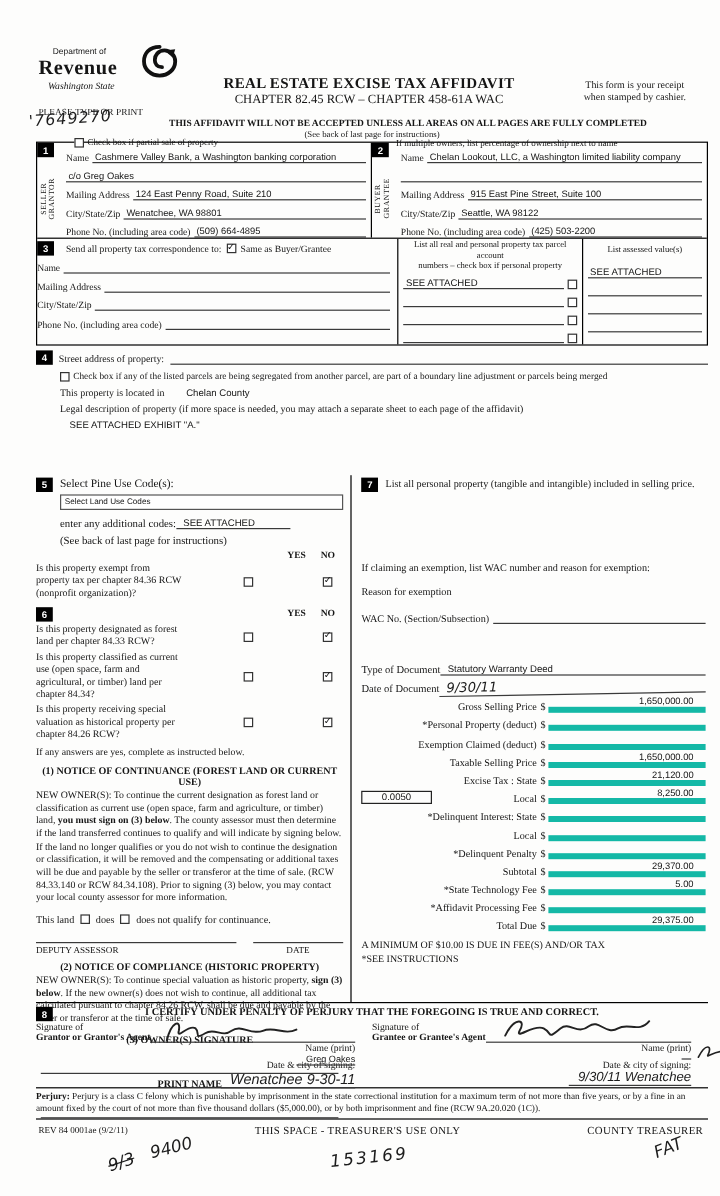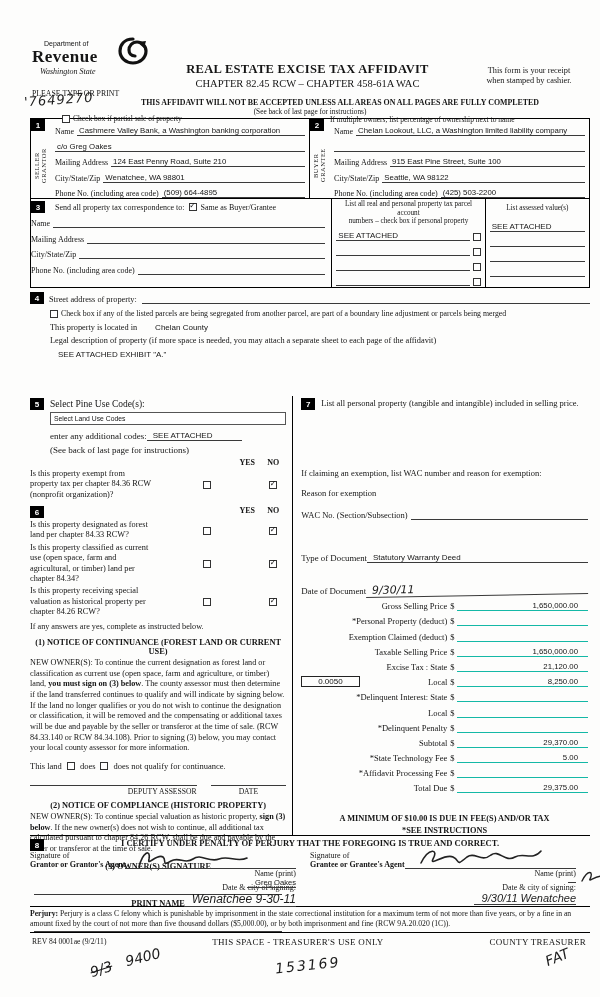--- a/index.html
+++ b/index.html
@@ -74,37 +74,37 @@
   .ynhead { display:flex; justify-content:flex-end; gap:0; font-size:8px; margin-top:3px; }
   .ynhead span { width:26px; text-align:center; font-weight:bold; }
   .qrow { display:flex; align-items:center; font-size:8.3px; margin-top:2px;gap:40px; }
   .qrow .qtext { flex:1; line-height:1.25; }
   .qrow .qcb { width:26px; display:flex; justify-content:center; padding-top:1px; }
   .s6head { display:flex; font-size:8px; margin-top:6px; }
   .note-title { font-weight:bold; text-align:center; font-size:8.4px; margin-top:5px; }
   .para { font-size:8.2px; line-height:1.3; margin-top:2px; text-align:left; }
   .thisland { display:flex; align-items:center; gap:5px; font-size:8.5px; margin-top:7px; }
   .da-row { display:flex; gap:14px; margin-top:14px; }
-  .da-row .da1 { flex:2.2; border-top:1px solid #3a3a3a; text-align:right; font-size:7.6px; padding-top:1px; }
+  .da-row .da1 { flex:2.2; border-top:1px solid #3a3a3a; text-align:left; font-size:7.6px; padding-top:1px; }
   .da-row .da2 { flex:1; border-top:1px solid #3a3a3a; text-align:center; font-size:7.6px; padding-top:1px; }
   .sigline { border-bottom:1px solid #3a3a3a; height:16px; margin:8px 4px 0 4px; }
   
   .s7head { display:flex; gap:6px; font-size:8.5px; }
   .s7head .txt { line-height:1.35; }
   .exempt { font-size:8.5px; margin-top:58px; }
   .wacrow { display:flex; align-items:flex-end; font-size:8.5px; height:16px; }
   .wacrow .wline { flex:1; border-bottom:1px solid #3a3a3a; margin-left:3px; max-width:220px; }
-  .docrow { display:flex; align-items:flex-end; font-size:8.8px; height:15px; margin-top:18px; }
+  .docrow { display:flex; align-items:flex-end; font-size:8.8px; height:15px; margin-top:1px; }
   .docrow .dval { flex:1; border-bottom:1px solid #3a3a3a; padding-left:6px; font-size:8px; }
   .mrow { display:flex; align-items:flex-end; height:15.2px; font-size:8.5px; }
   .mrow .mlabel { flex:0 0 52%; display:flex; justify-content:flex-end; align-items:flex-end; white-space:nowrap; padding-right:3px; }
   .mrow .dollar { padding-right:2px; }
-  .mrow .mline { flex:1; border-bottom:1px solid #14b8a6; text-align:right; font-family:"Liberation Sans", sans-serif; font-size:7.8px; padding-right:10px; }
+  .mrow .mline { flex:1; border-bottom:5px solid #14b8a6; text-align:right; font-family:"Liberation Sans", sans-serif; font-size:7.8px; padding-right:10px; }
   .rate-box { border:1.5px solid #222; font-family:"Liberation Sans", sans-serif; font-size:8px; padding:0 16px; margin-right:auto; margin-bottom:0px; }
-  .minnote { text-align:center; font-weight:bold; font-size:8.3px; margin-top:20px; line-height:1.35; }
+  .minnote { text-align:left; font-weight:normal; font-size:8.3px; margin-top:6px; line-height:1.35; }
   
   .sec8 { position:relative; padding-top:2px; height:68px; }
   .sec8 .badge { position:absolute; left:0; top:3px; }
   .certify { text-align:center; font-weight:bold; font-size:8.6px; }
   .sigcols { display:flex; margin-top:3px; }
   .sigcol { width:50%; padding-right:14px; position:relative; }
   .sigrow { display:flex; align-items:flex-end; font-size:8px; }
   .siglabel { line-height:1.15; }
   .siglabel .b { font-weight:bold; }
   .sig-underline { flex:1; border-bottom:1px solid #3a3a3a; position:relative; height:18px; }

